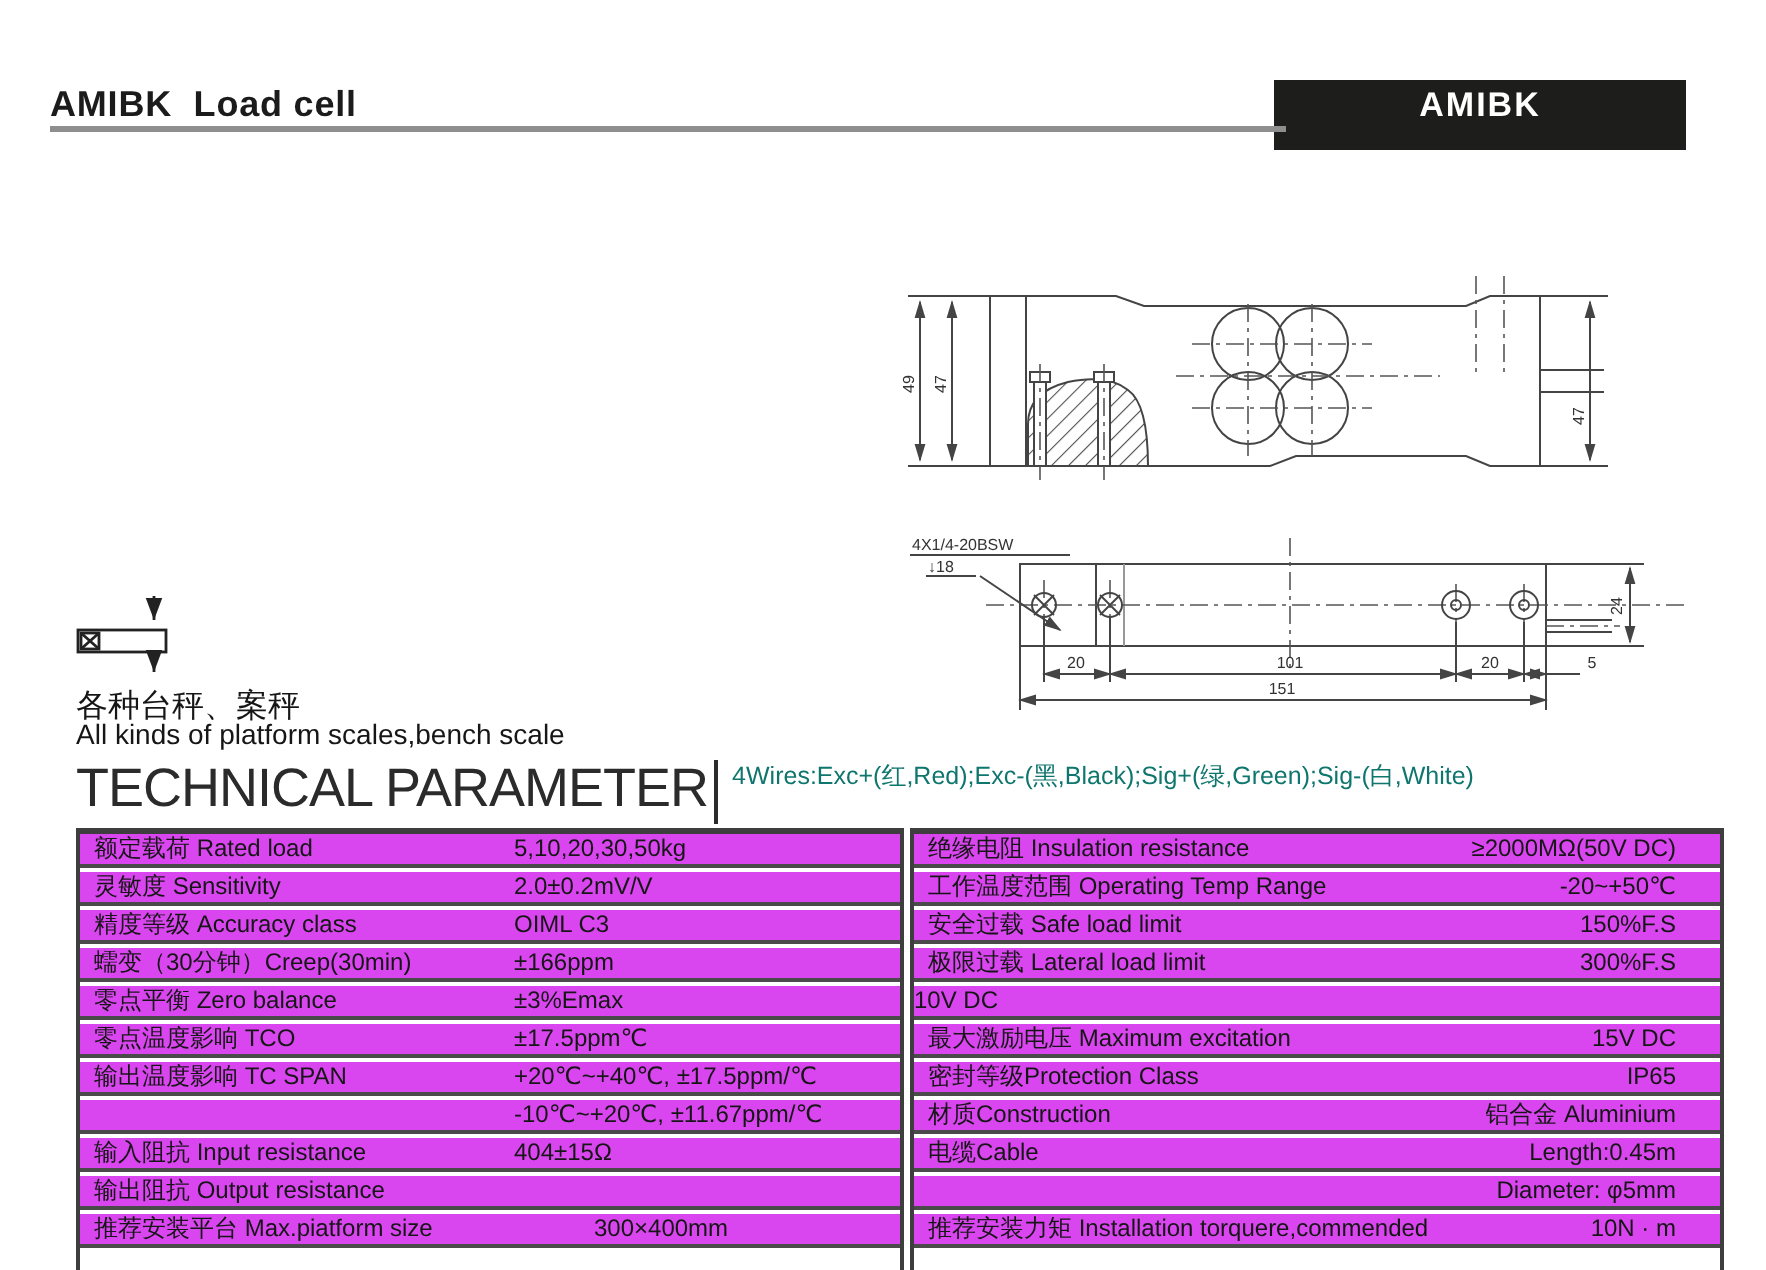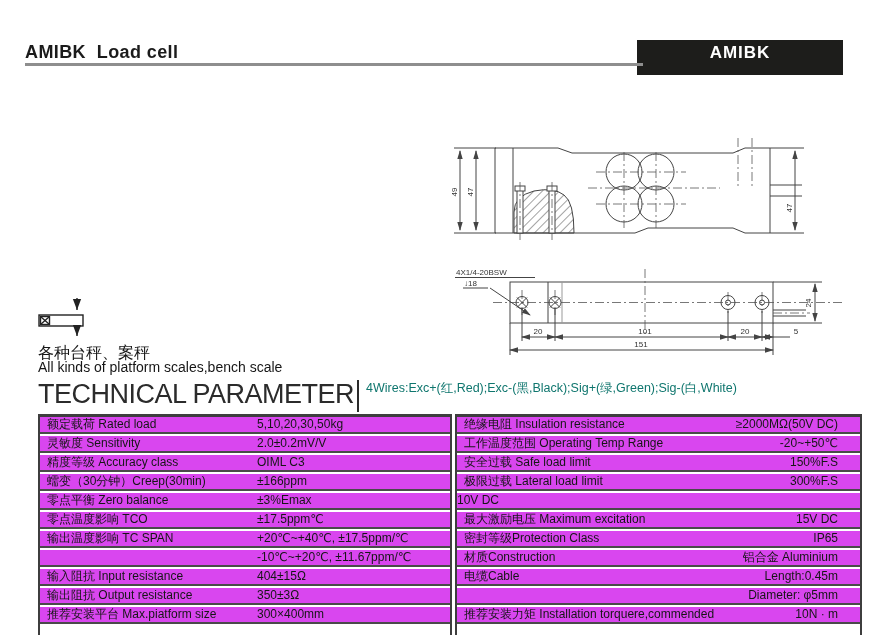--- a/index.html
+++ b/index.html
@@ -25,21 +25,21 @@
   .section-title { font-size:27px; line-height:1.05; letter-spacing:-.5px; color:#2b2b2b; }
   .section-bar { width:2px; height:32px; background:#2b2b2b; margin-left:3px; }
   .wires { font-size:12.5px; margin-left:7px; padding-bottom:2px; color:#0f766e; white-space:pre; }
 
   .ptable { position:absolute; top:414px; border-top:3px solid #3e3e3e;
             border-left:2px solid #3e3e3e; border-right:2px solid #3e3e3e; background:#fff; }
   #table-left  { left:38px;  width:410px; }
   #table-right { left:455px; width:403px; }
   .trow { height:15px; background:#d946ef; border-bottom:2px solid #4a4a4a;
           margin-bottom:2px; display:flex; font-size:12px; line-height:15px; white-space:nowrap; }
-  .trow:last-child { margin-bottom:14px; }
+  .trow:last-child { margin-bottom:14px;gap:40px; }
   .tlabel { padding-left:7px; overflow:hidden; }
   .tvalue { overflow:hidden; }
   #table-left .tlabel  { width:210px; flex:none; }
   #table-left .tvalue  { flex:1; }
   #table-right .tlabel { flex:1; }
   #table-right .tvalue { padding-right:22px; text-align:right; }
 
   svg text { font-family:"Liberation Sans","DejaVu Sans",sans-serif; fill:#333; }
 </style>
 </head>
@@ -217,21 +217,20 @@
     <div class="trow">
         <div class="tlabel"></div>
         <div class="tvalue">-10℃~+20℃, ±11.67ppm/℃</div>
       </div>
     <div class="trow">
         <div class="tlabel">输入阻抗 Input resistance</div>
         <div class="tvalue">404±15Ω</div>
       </div>
     <div class="trow">
         <div class="tlabel">输出阻抗 Output resistance</div>
-        <div class="tvalue">350±3Ω</div>
       </div>
     <div class="trow">
         <div class="tlabel">推荐安装平台 Max.piatform size</div>
         <div class="tvalue">300×400mm</div>
       </div>
   </div>
 
   <div id="table-right" class="ptable">
     <div class="trow">
         <div class="tlabel">绝缘电阻 Insulation resistance</div>

